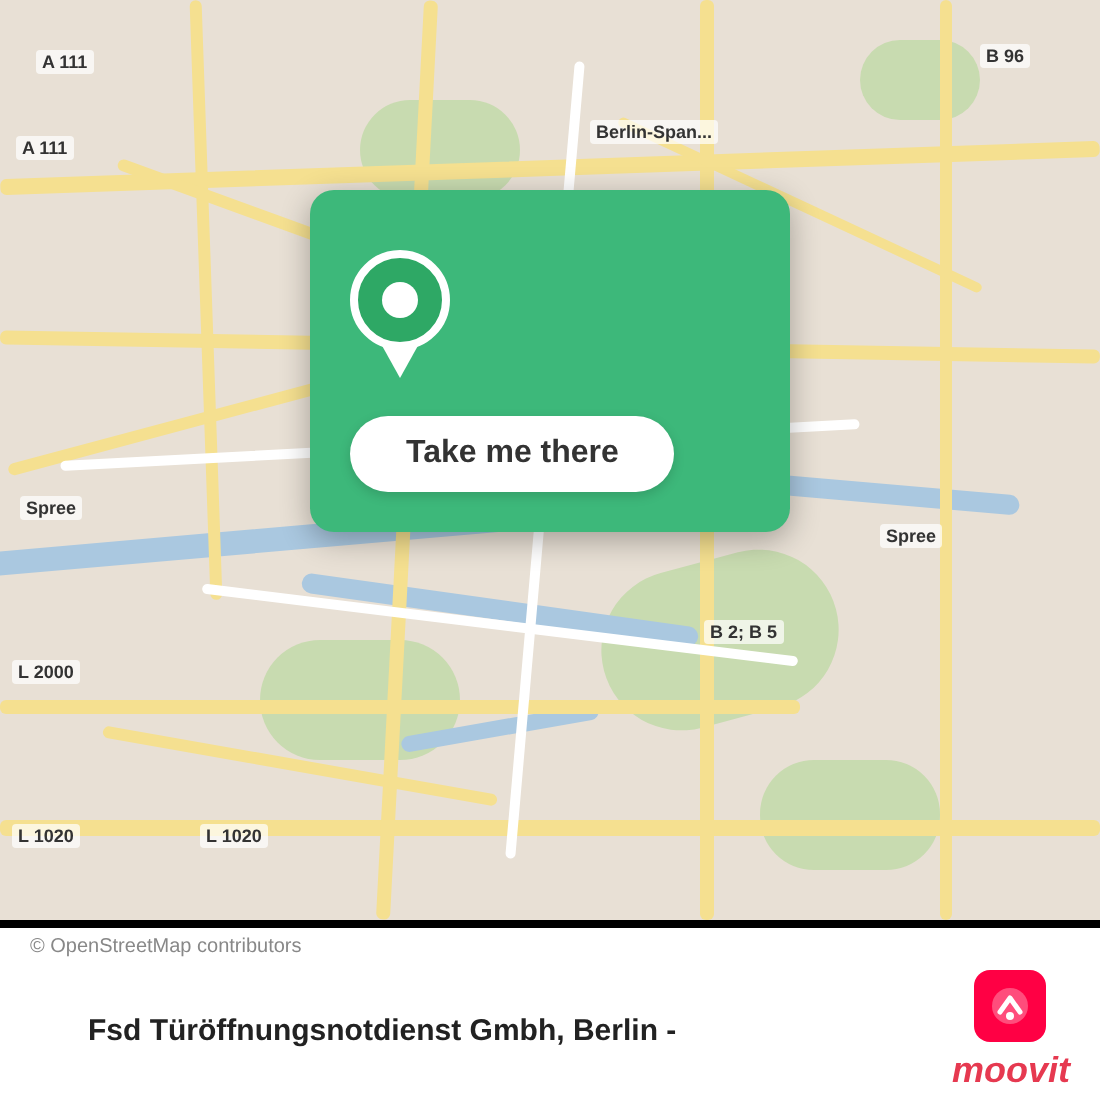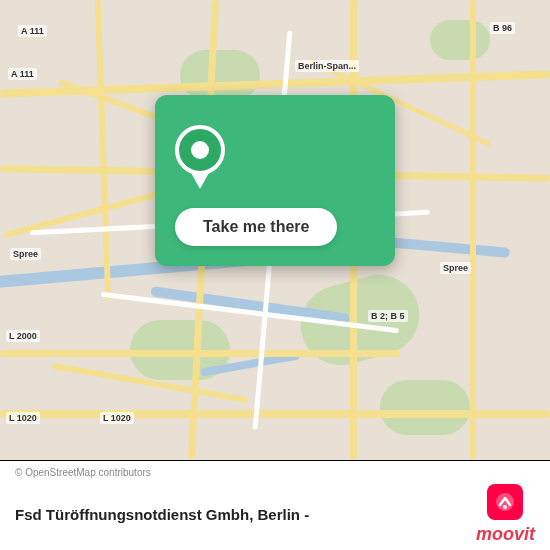--- a/index.html
+++ b/index.html
@@ -195,37 +195,38 @@
       white-space: nowrap;
       margin-top: 8px;
       box-shadow: 0 2px 6px rgba(0,0,0,0.15);
     }
 
     
     #bottom-bar {
       width: 550px;
       height: 90px;
       background: #fff;
-      border-top: 1px solid #000000;
+      border-top: 4px solid #000000;
       display: flex;
       flex-direction: column;
       justify-content: center;
       padding: 8px 15px;
     }
 
     #attribution {
       font-size: 10px;
       color: #888;
       margin-bottom: 6px;
     }
 
     #bottom-content {
       display: flex;
       align-items: center;
       justify-content: flex-end;
+      margin-left: 29px;
     }
 
     #place-info {
       flex: 1;
     }
 
     #place-name {
       font-size: 15px;
       font-weight: 600;
       color: #222;
@@ -292,21 +293,21 @@
     <div class="road road-w road-w2"></div>
     <div class="road road-w road-w3"></div>
 
     <div id="road-labels-container">
         <div class="road-label" style="top: 25px; left: 18px;">A 111</div>
         <div class="road-label" style="top: 68px; left: 8px;">A 111</div>
         <div class="road-label" style="top: 22px; right: 35px; text-align: center;">B 96</div>
         <div class="road-label" style="top: 330px; left: 6px;">L 2000</div>
         <div class="road-label" style="top: 412px; left: 6px;">L 1020</div>
         <div class="road-label" style="top: 412px; left: 100px;">L 1020</div>
-        <div class="road-label" style="top: 310px; left: 368px;">B 2; B 5</div>
+        <div class="road-label" style="top: 310px; left: 352px;">B 2; B 5</div>
         <div class="road-label" style="top: 248px; left: 10px;">Spree</div>
         <div class="road-label" style="top: 262px; left: 440px;">Spree</div>
         <div class="road-label" style="top: 60px; left: 295px;">Berlin-Span...</div>
       </div>
   </div>
 
   <div id="marker-overlay">
     <div id="map-pin">
       <div class="pin-circle">
         <div class="pin-dot"></div>

